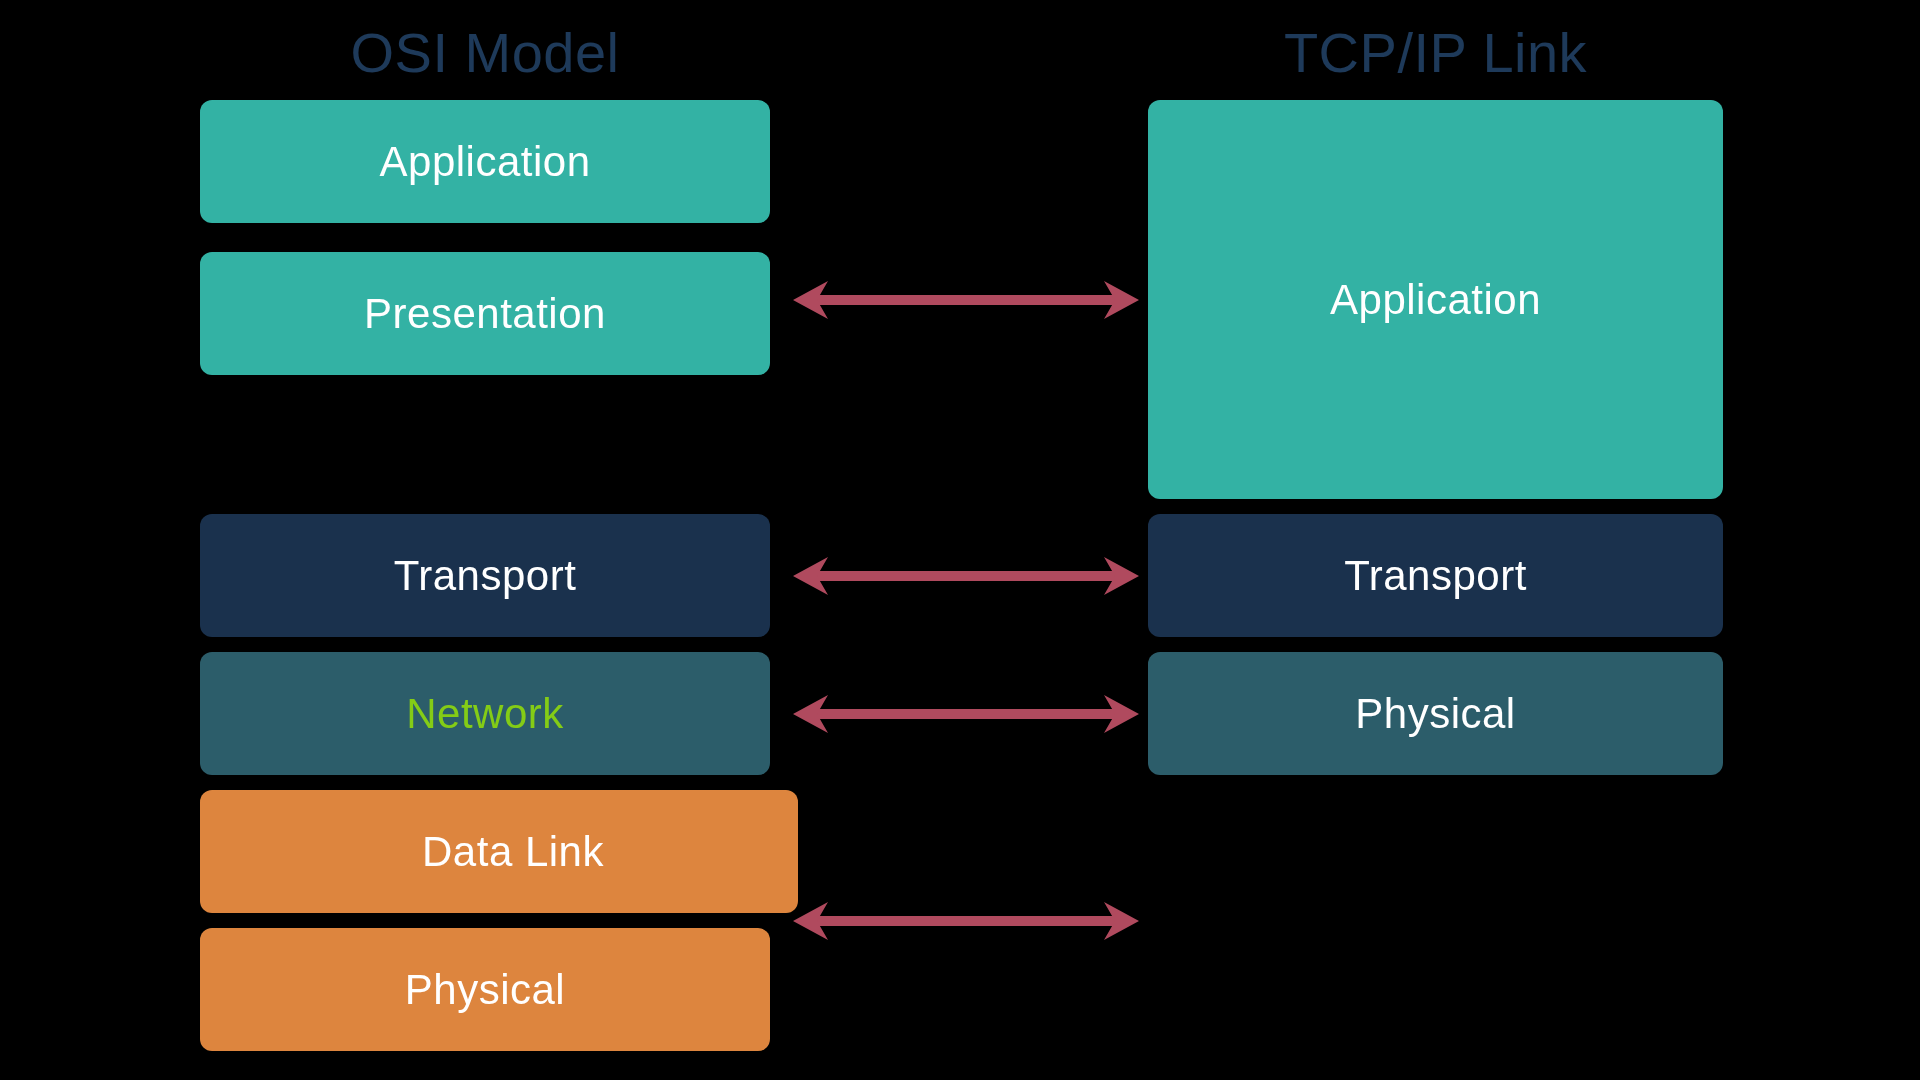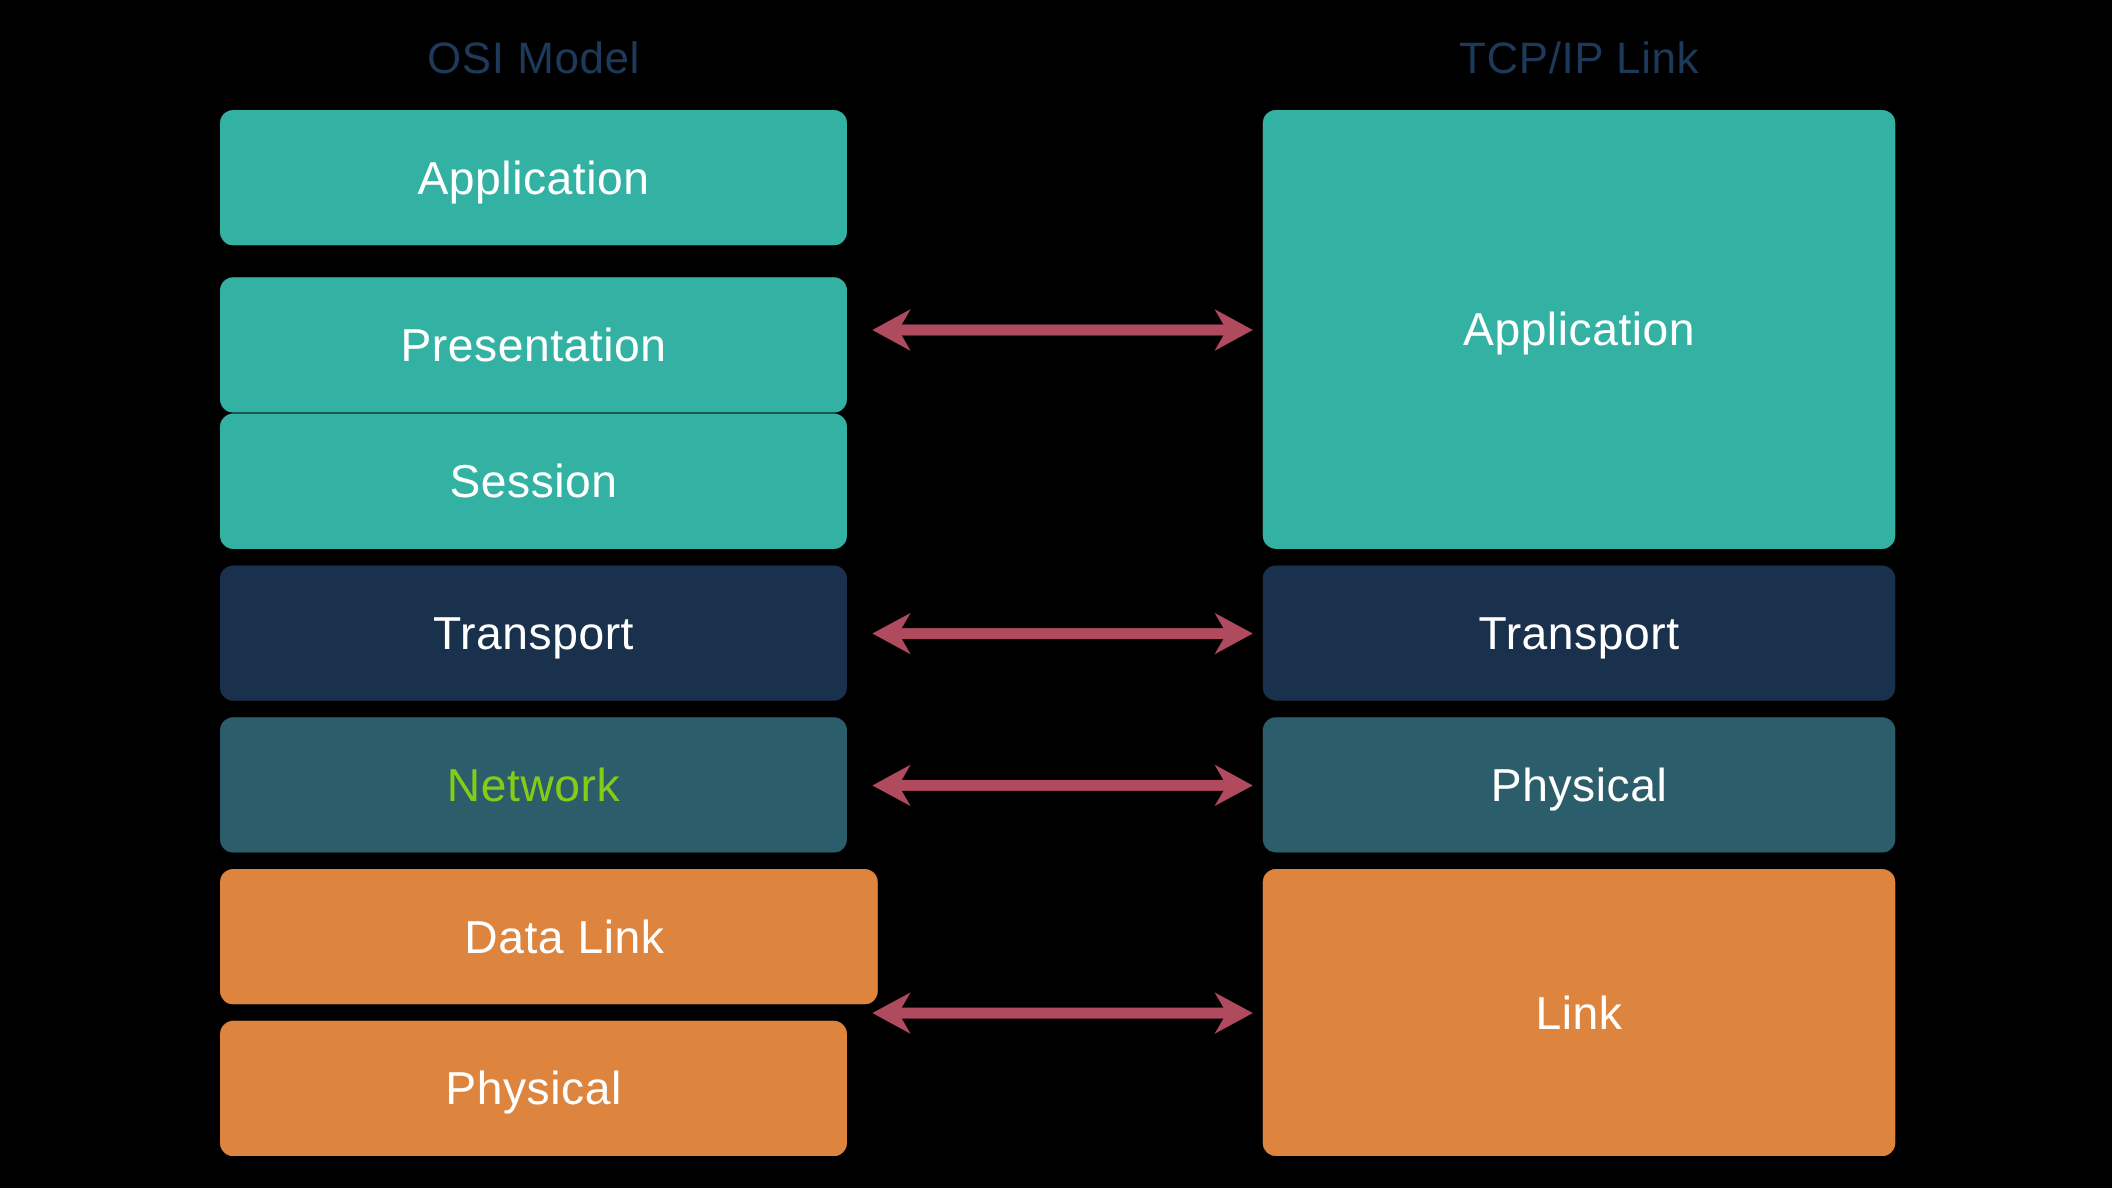--- a/index.html
+++ b/index.html
@@ -16,21 +16,21 @@
     width: 1920px;
     height: 1080px;
     background: #000;
   }
   .col-title {
     position: absolute;
     top: 26px;
     height: 54px;
     line-height: 54px;
     text-align: center;
-    font-size: 40px;
+    font-size: 56px;
     font-weight: 400;
     letter-spacing: 0.5px;
   }
   .col-title.left  { left: 200px;  width: 570px; }
   .col-title.right { left: 1148px; width: 575px; }
 
   .layer-box {
     position: absolute;
     border-radius: 12px;
     display: flex;
@@ -72,30 +72,28 @@
 <body style="background: rgb(0, 0, 0);">
 
 <div class="canvas">
 
   <div class="col-title left" style="color: rgb(30, 58, 90);">OSI Model</div>
 
   <div class="col-title right" style="color: rgb(30, 58, 90);">TCP/IP Link</div>
 
   <div class="layer-box osi-col osi-r1" style="background: rgb(51, 178, 164); color: rgb(255, 255, 255);">Application</div>
   <div class="layer-box osi-col osi-r2" style="background: rgb(51, 178, 164); color: rgb(255, 255, 255);">Presentation</div>
-  <div class="layer-box osi-col osi-r3" style="background: rgb(51, 178, 164); color: rgb(255, 255, 255);">Session</div>
   <div class="layer-box osi-col osi-r4" style="background: rgb(26, 49, 77); color: rgb(255, 255, 255);">Transport</div>
   <div class="layer-box osi-col osi-r5" style="background: rgb(44, 93, 106); color: #84cc16;">Network</div>
   <div class="layer-box osi-col osi-r6" style="background: rgb(221, 133, 62); color: rgb(255, 255, 255);">Data Link</div>
   <div class="layer-box osi-col osi-r7" style="background: rgb(221, 133, 62); color: rgb(255, 255, 255); text-align: right;">Physical</div>
 
   <div class="layer-box tcp-col tcp-r1" style="background: rgb(51, 178, 164); color: rgb(255, 255, 255);">Application</div>
   <div class="layer-box tcp-col tcp-r2" style="background: rgb(26, 49, 77); color: rgb(255, 255, 255);">Transport</div>
   <div class="layer-box tcp-col tcp-r3" style="background: rgb(44, 93, 106); color: rgb(255, 255, 255);">Physical</div>
-  <div class="layer-box tcp-col tcp-r4" style="background: rgb(221, 133, 62); color: rgb(255, 255, 255);">Link</div>
 
   <svg class="arrow arrow-1" viewBox="0 0 348 44" xmlns="http://www.w3.org/2000/svg">
     <rect class="arrow-fill" x="24" y="17" width="300" height="10" fill="#b04a5e"></rect>
     <polygon class="arrow-fill" points="1,22 36,3 25,22 36,41" fill="#b04a5e"></polygon>
     <polygon class="arrow-fill" points="347,22 312,3 323,22 312,41" fill="#b04a5e"></polygon>
   </svg>
   <svg class="arrow arrow-2" viewBox="0 0 348 44" xmlns="http://www.w3.org/2000/svg">
     <rect class="arrow-fill" x="24" y="17" width="300" height="10" fill="#b04a5e"></rect>
     <polygon class="arrow-fill" points="1,22 36,3 25,22 36,41" fill="#b04a5e"></polygon>
     <polygon class="arrow-fill" points="347,22 312,3 323,22 312,41" fill="#b04a5e"></polygon>

